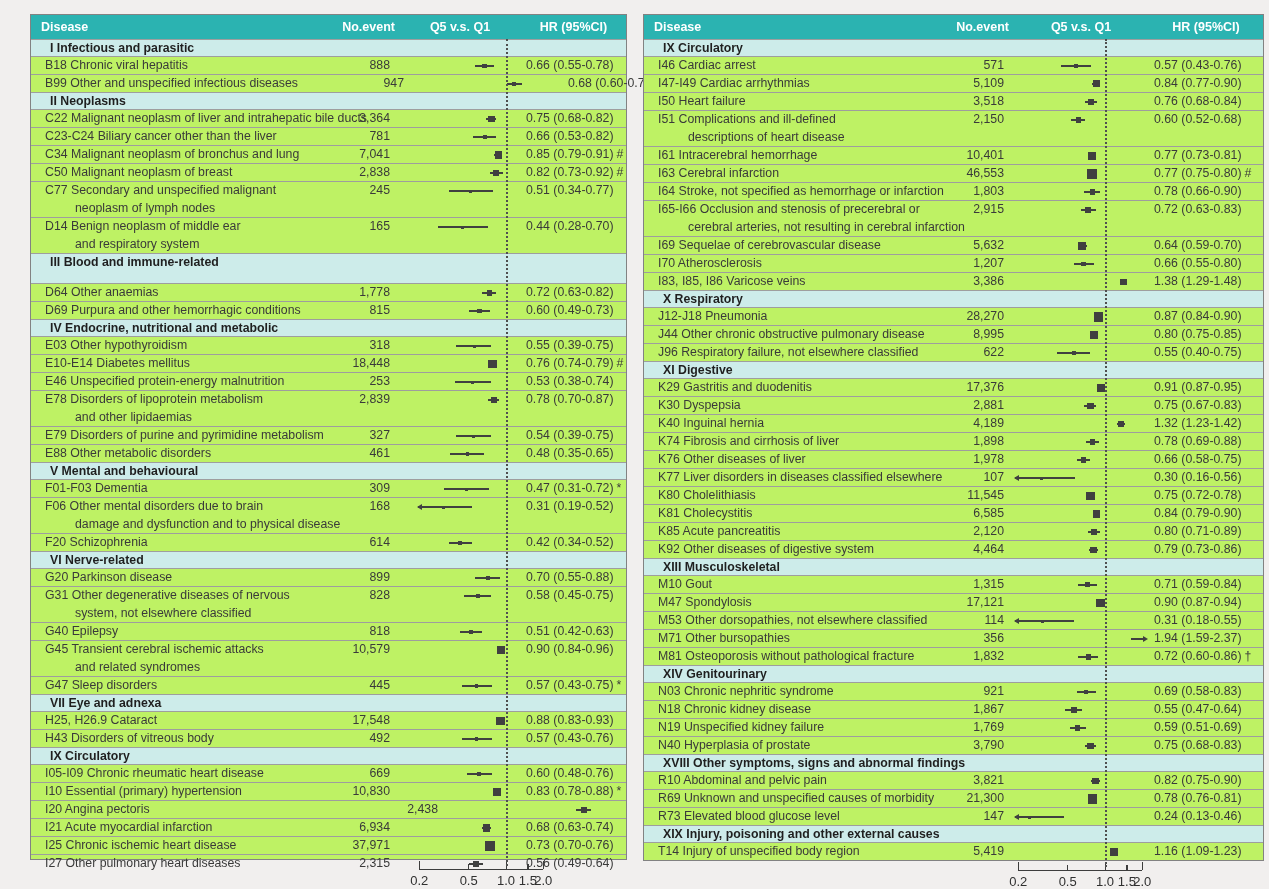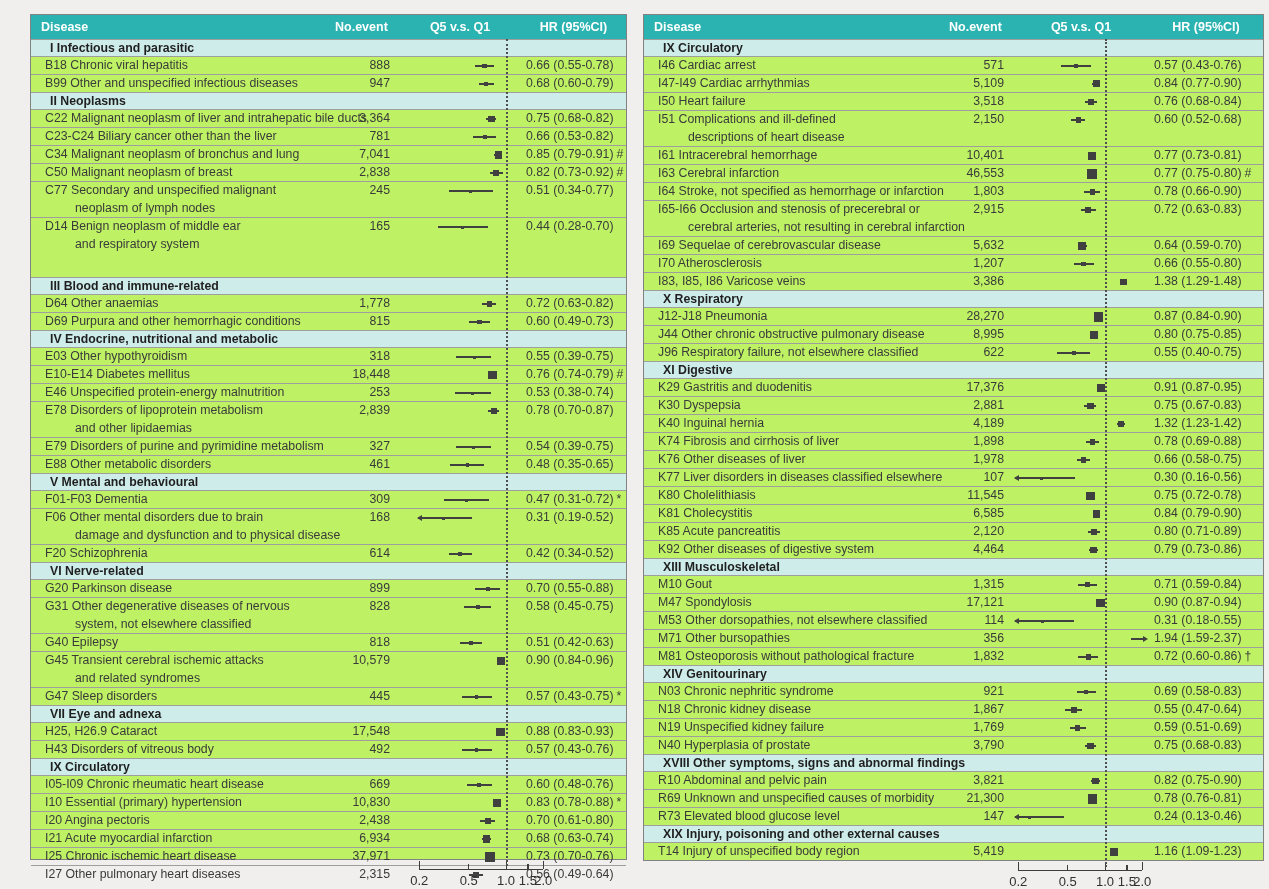--- a/index.html
+++ b/index.html
@@ -2,21 +2,21 @@
 <html style="--teal: #2bb3b1; --secbg: #cdecea;"><head>
 <meta charset="utf-8">
 <style>
   html,body{margin:0;padding:0;}
   body{width:1269px;height:889px;position:relative;background:#f1efee;
        font-family:"Liberation Sans",sans-serif;overflow:hidden;}
   .panel{position:absolute;background:#bef264;border:1px solid #828282;box-sizing:content-box;}
   .thead{display:grid;grid-template-columns:var(--cols);height:24px;background:var(--teal,#2bb3b1);
          color:#fff;font-size:12.5px;font-weight:600;align-items:center;}
   .hc-disease{padding-left:10px;}
-  .hc-events{text-align:left;padding-right:4px;}
+  .hc-events{text-align:right;padding-right:4px;}
   .hc-plot{text-align:center;}
   .hc-hr{text-align:center;}
   .trow{display:grid;grid-template-columns:var(--cols);border-top:1px solid #9e9e9e;
         font-size:12.3px;color:#3a3a3a;line-height:17.5px;box-sizing:border-box;}
   .sec{background:var(--secbg,#cdecea);font-weight:700;color:#1f1f1f;}
   .seclab{grid-column:1/-1;padding-left:19px;line-height:16px;white-space:nowrap;}
   .c{white-space:nowrap;}
   .c.disease{padding-left:14px;overflow:visible;}
   .l2{padding-left:30px;}
   .c.events{text-align:right;padding-right:9px;}
@@ -52,21 +52,21 @@
       <div class="c disease">
         <div class="l1">B18 Chronic viral hepatitis</div>
       </div>
       <div class="c events">888</div>
       <div class="c plot">
         <div class="ciline" style="left: 75.805px; width: 18.8148px;"></div>
         <div class="sq" style="width: 4.4246px; height: 4.4246px; left: 83.4111px; top: 6.7877px;"></div>
       </div>
       <div class="c hr"><span class="citext">0.66 (0.55-0.78)</span></div>
     </div>
-    <div class="trow item" style="height: 18px;">
+    <div class="trow item" style="height: 18px; gap: 14px;">
       <div class="c disease">
         <div class="l1">B99 Other and unspecified infectious diseases</div>
       </div>
       <div class="c events">947</div>
       <div class="c plot">
         <div class="ciline" style="left: 80.4908px; width: 14.815px;"></div>
         <div class="sq" style="width: 4.51959px; height: 4.51959px; left: 84.9713px; top: 6.74021px;"></div>
       </div>
       <div class="c hr"><span class="citext">0.68 (0.60-0.79)</span></div>
     </div>
@@ -134,21 +134,21 @@
         <div class="l1">D14 Benign neoplasm of middle ear</div>
         <div class="l2">and respiratory system</div>
       </div>
       <div class="c events">165</div>
       <div class="c plot">
         <div class="ciline" style="left: 39.4476px; width: 49.3446px;"></div>
         <div class="sq" style="width: 3px; height: 3px; left: 62.2881px; top: 7.5px;"></div>
       </div>
       <div class="c hr"><span class="citext">0.44 (0.28-0.70)</span></div>
     </div>
-    <div class="trow sec" style="height: 17px; margin-top: 24px;">
+    <div class="trow sec" style="height: 30px;">
       <div class="seclab">III Blood and immune-related</div>
     </div>
     <div class="trow item" style="height: 18px;">
       <div class="c disease">
         <div class="l1">D64 Other anaemias</div>
       </div>
       <div class="c events">1,778</div>
       <div class="c plot">
         <div class="ciline" style="left: 83.1182px; width: 14.1947px;"></div>
         <div class="sq" style="width: 5.44977px; height: 5.44977px; left: 87.5843px; top: 6.27512px;"></div>
@@ -377,21 +377,21 @@
       <div class="c disease">
         <div class="l1">I10 Essential (primary) hypertension</div>
       </div>
       <div class="c events">10,830</div>
       <div class="c plot">
         <div class="ciline" style="left: 94.6197px; width: 6.49612px;"></div>
         <div class="sq" style="width: 8.11774px; height: 8.11774px; left: 93.9068px; top: 4.94113px;"></div>
       </div>
       <div class="c hr"><span class="citext">0.83 (0.78-0.88)</span><span class="flag">*</span></div>
     </div>
-    <div class="trow item" style="height: 18px;">
+    <div class="trow item" style="height: 18px; gap: 48px;">
       <div class="c disease">
         <div class="l1">I20 Angina pectoris</div>
       </div>
       <div class="c events">2,438</div>
       <div class="c plot">
         <div class="ciline" style="left: 81.3809px; width: 14.6023px;"></div>
         <div class="sq" style="width: 5.91591px; height: 5.91591px; left: 85.8342px; top: 6.04204px;"></div>
       </div>
       <div class="c hr"><span class="citext">0.70 (0.61-0.80)</span></div>
     </div>

